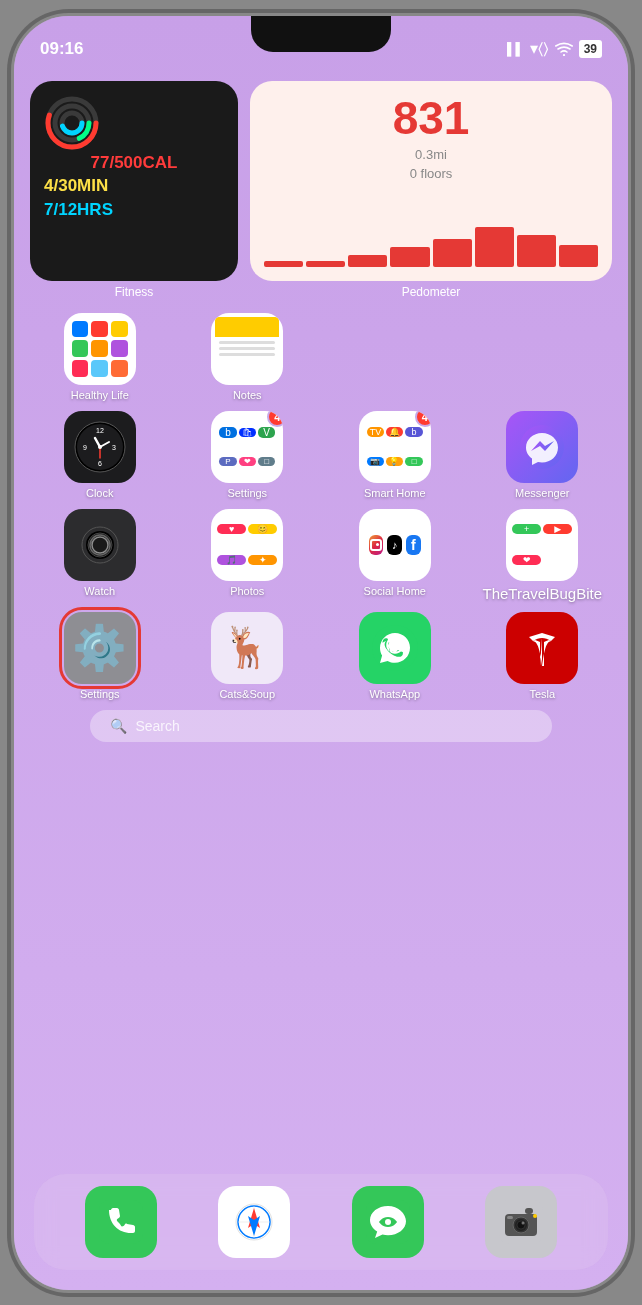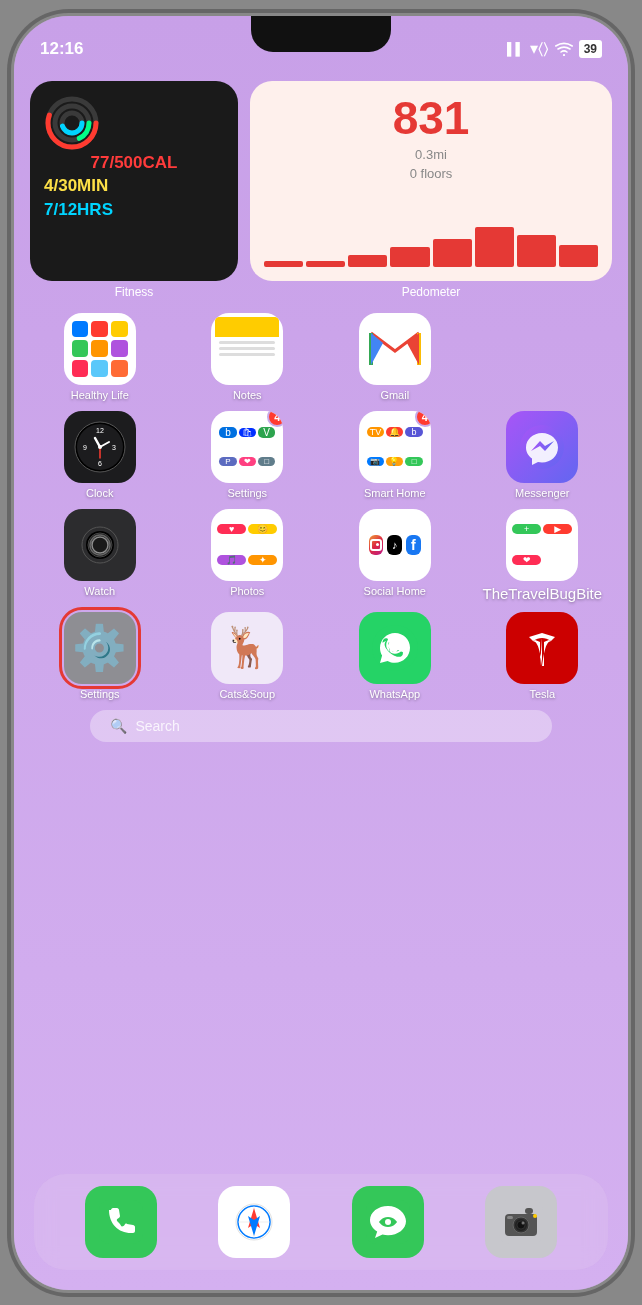--- a/index.html
+++ b/index.html
@@ -320,21 +320,21 @@
   </style>
 </head>
 <body>
 
 <div class="phone-frame">
 
   <div class="phone-bg"></div>
   <div class="notch"></div>
 
   <div class="status-bar">
-    <span class="status-time">12:16</span>
+    <span class="status-time">09:16</span>
     <div class="status-icons">
       <span style="color:white;font-size:12px;">▌▌</span>
       <span style="color:white;font-size:16px;">▾〈〉</span>
       <svg width="18" height="14" viewBox="0 0 24 18">
         <path d="M1 5 Q12 -2 23 5" stroke="white" fill="none" stroke-width="2" stroke-linecap="round"></path>
         <path d="M4 9 Q12 4 20 9" stroke="white" fill="none" stroke-width="2" stroke-linecap="round"></path>
         <path d="M8 13 Q12 10 16 13" stroke="white" fill="none" stroke-width="2" stroke-linecap="round"></path>
         <circle cx="12" cy="17" r="1.5" fill="white"></circle>
       </svg>
       <div class="battery-box">39</div>
@@ -408,33 +408,20 @@
           <div style="background:#ffcc00;width:100%;height:20px;border-radius:4px 4px 0 0;"></div>
           <div style="flex:1;width:100%;background:white;border-radius:0 0 4px 4px;padding:4px;">
             <div style="height:3px;background:#ddd;margin-bottom:3px;border-radius:2px;"></div>
             <div style="height:3px;background:#ddd;margin-bottom:3px;border-radius:2px;"></div>
             <div style="height:3px;background:#ddd;border-radius:2px;"></div>
           </div>
         </div>
         <span class="app-label">Notes</span>
       </div>
 
-      <div class="app-item">
-        <div class="app-icon icon-gmail">
-          <svg width="52" height="40" viewBox="0 0 52 40">
-            <rect x="2" y="2" width="48" height="36" rx="4" fill="white"></rect>
-            <path d="M2 4 L26 22 L50 4" stroke="#ea4335" stroke-width="3" fill="none"></path>
-            <path d="M2 4 L2 36" stroke="#34a853" stroke-width="4"></path>
-            <path d="M50 4 L50 36" stroke="#fbbc05" stroke-width="4"></path>
-            <path d="M2 4 L14 14 L2 36" fill="#4285f4"></path>
-            <path d="M50 4 L38 14 L50 36" fill="#ea4335"></path>
-          </svg>
-        </div>
-        <span class="app-label">Gmail</span>
-      </div>
     </div>
 
     <div class="app-grid">
 
       <div class="app-item">
         <div class="app-icon icon-clock" style="align-items:center;justify-content:center;">
           <svg width="54" height="54" viewBox="0 0 54 54">
             <circle cx="27" cy="27" r="25" fill="black" stroke="#555" stroke-width="1"></circle>
             <circle cx="27" cy="27" r="23" fill="#1c1c1e"></circle>
 

